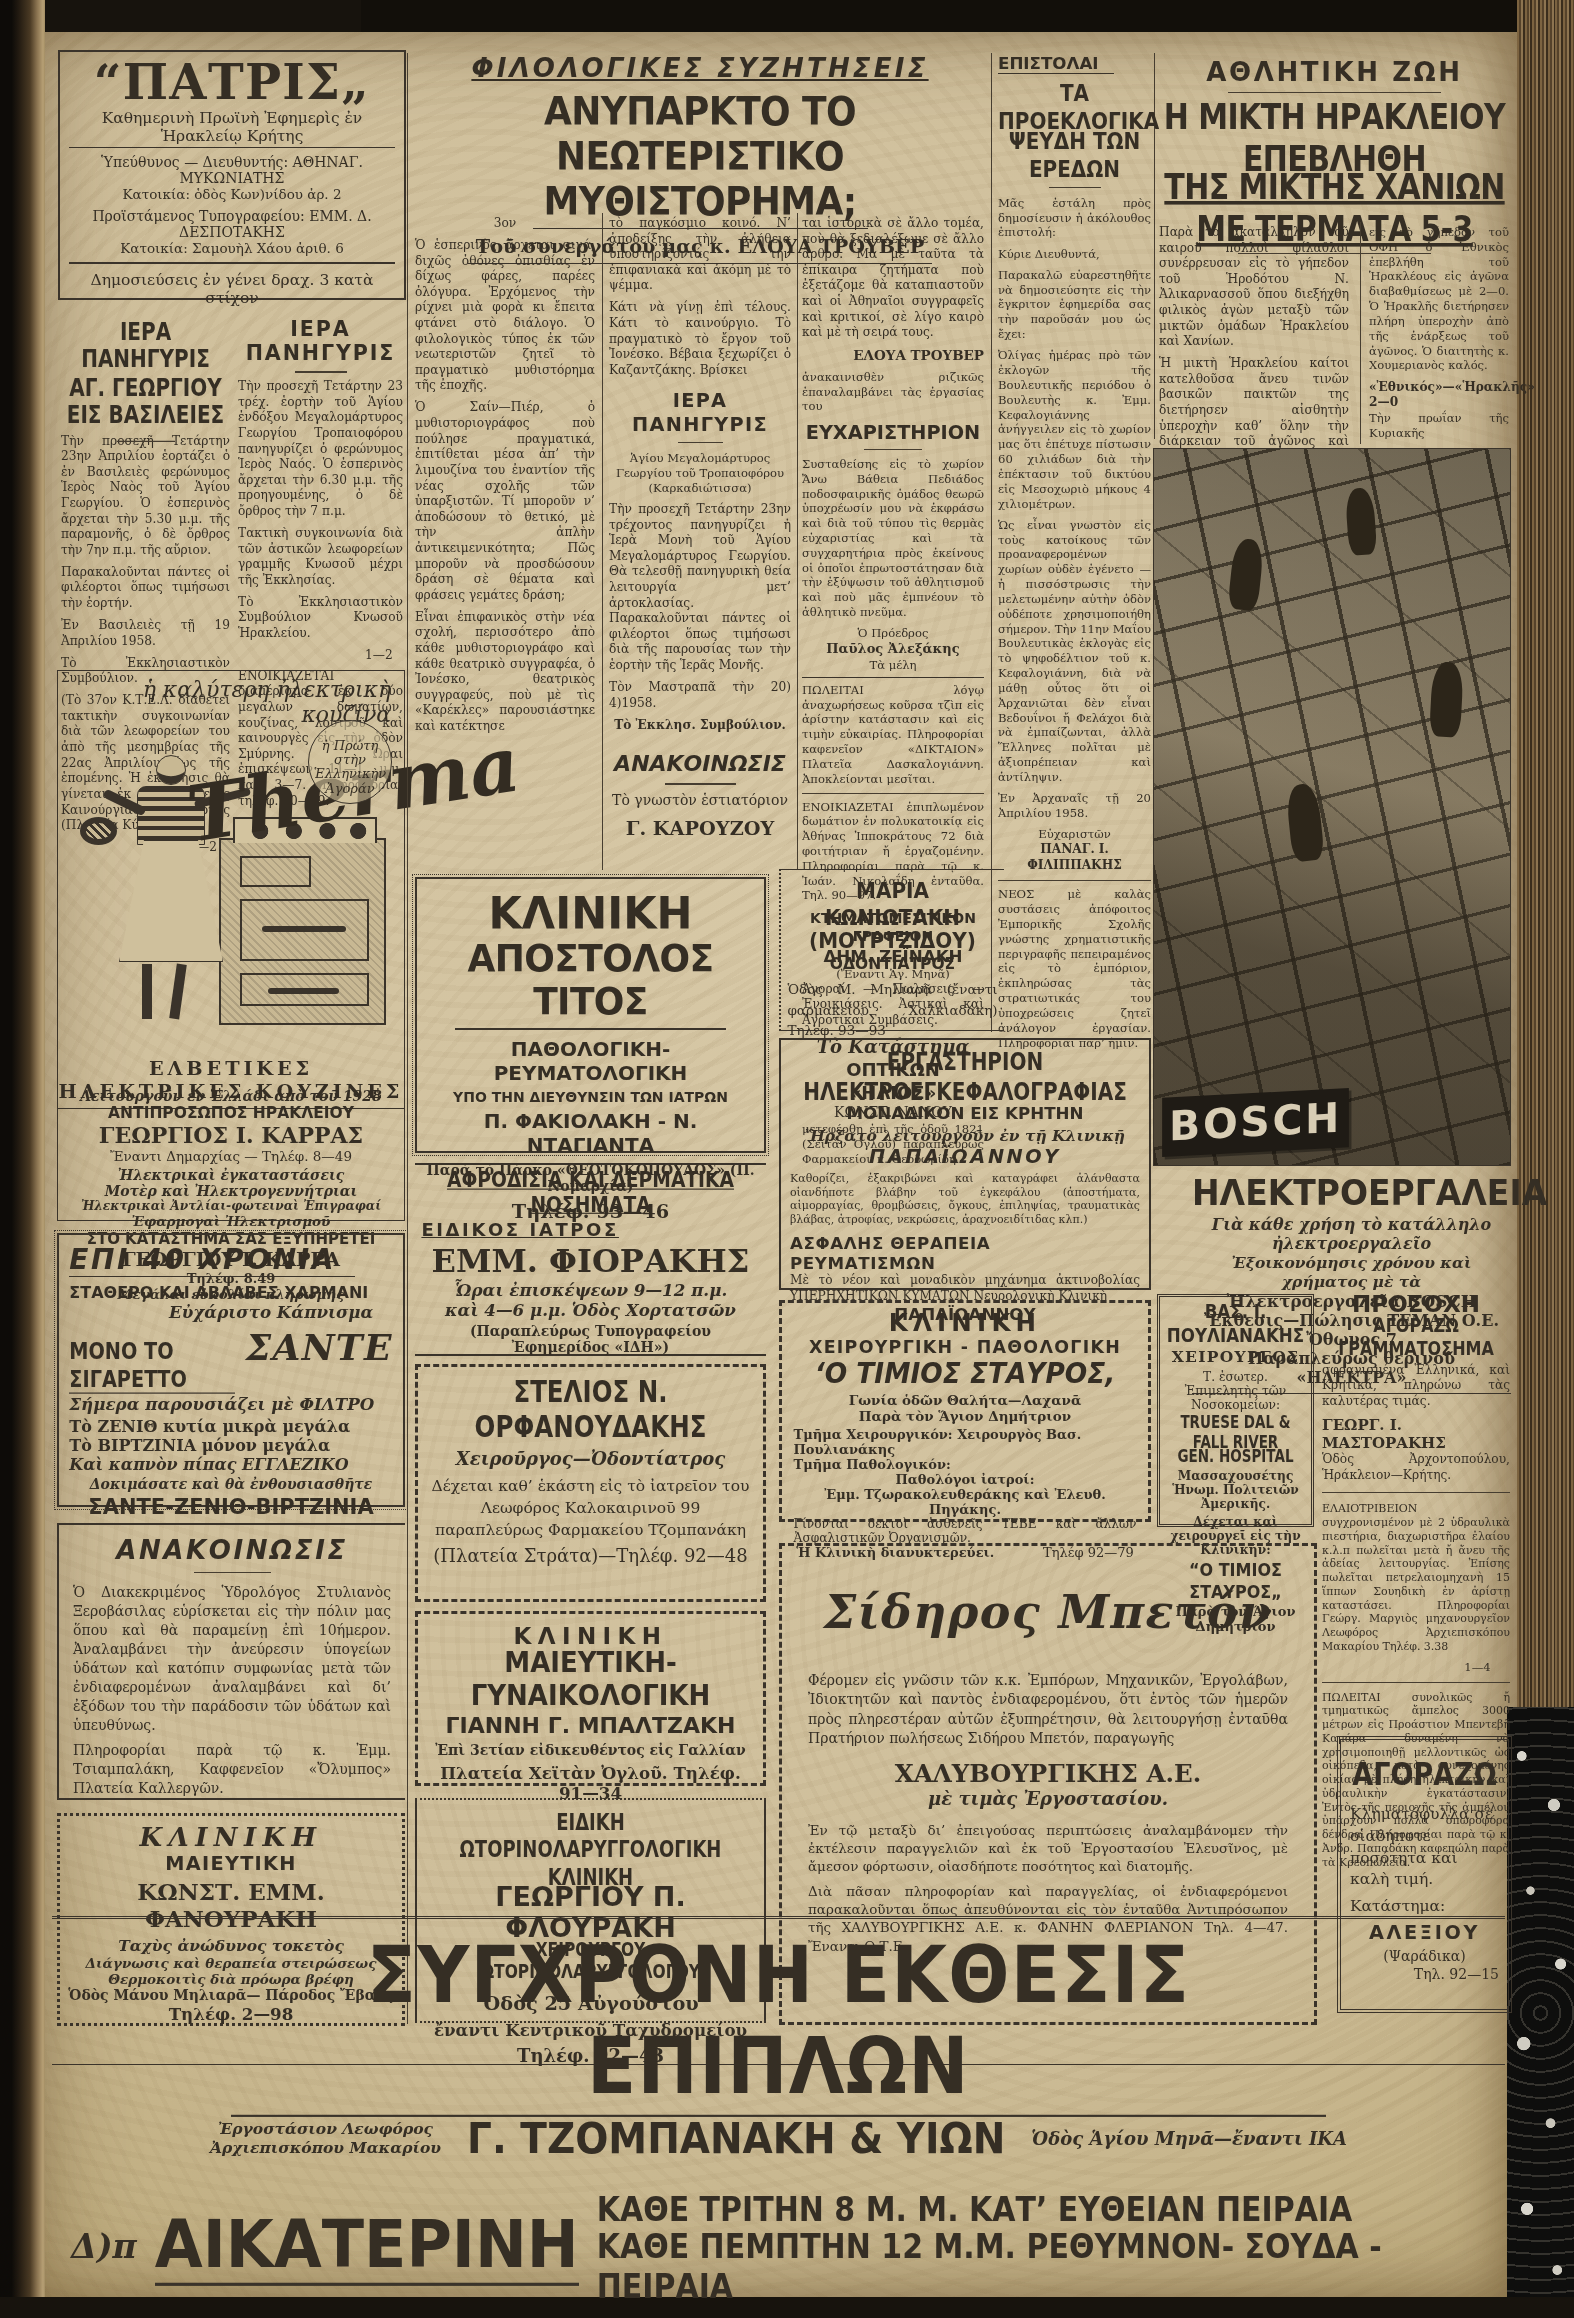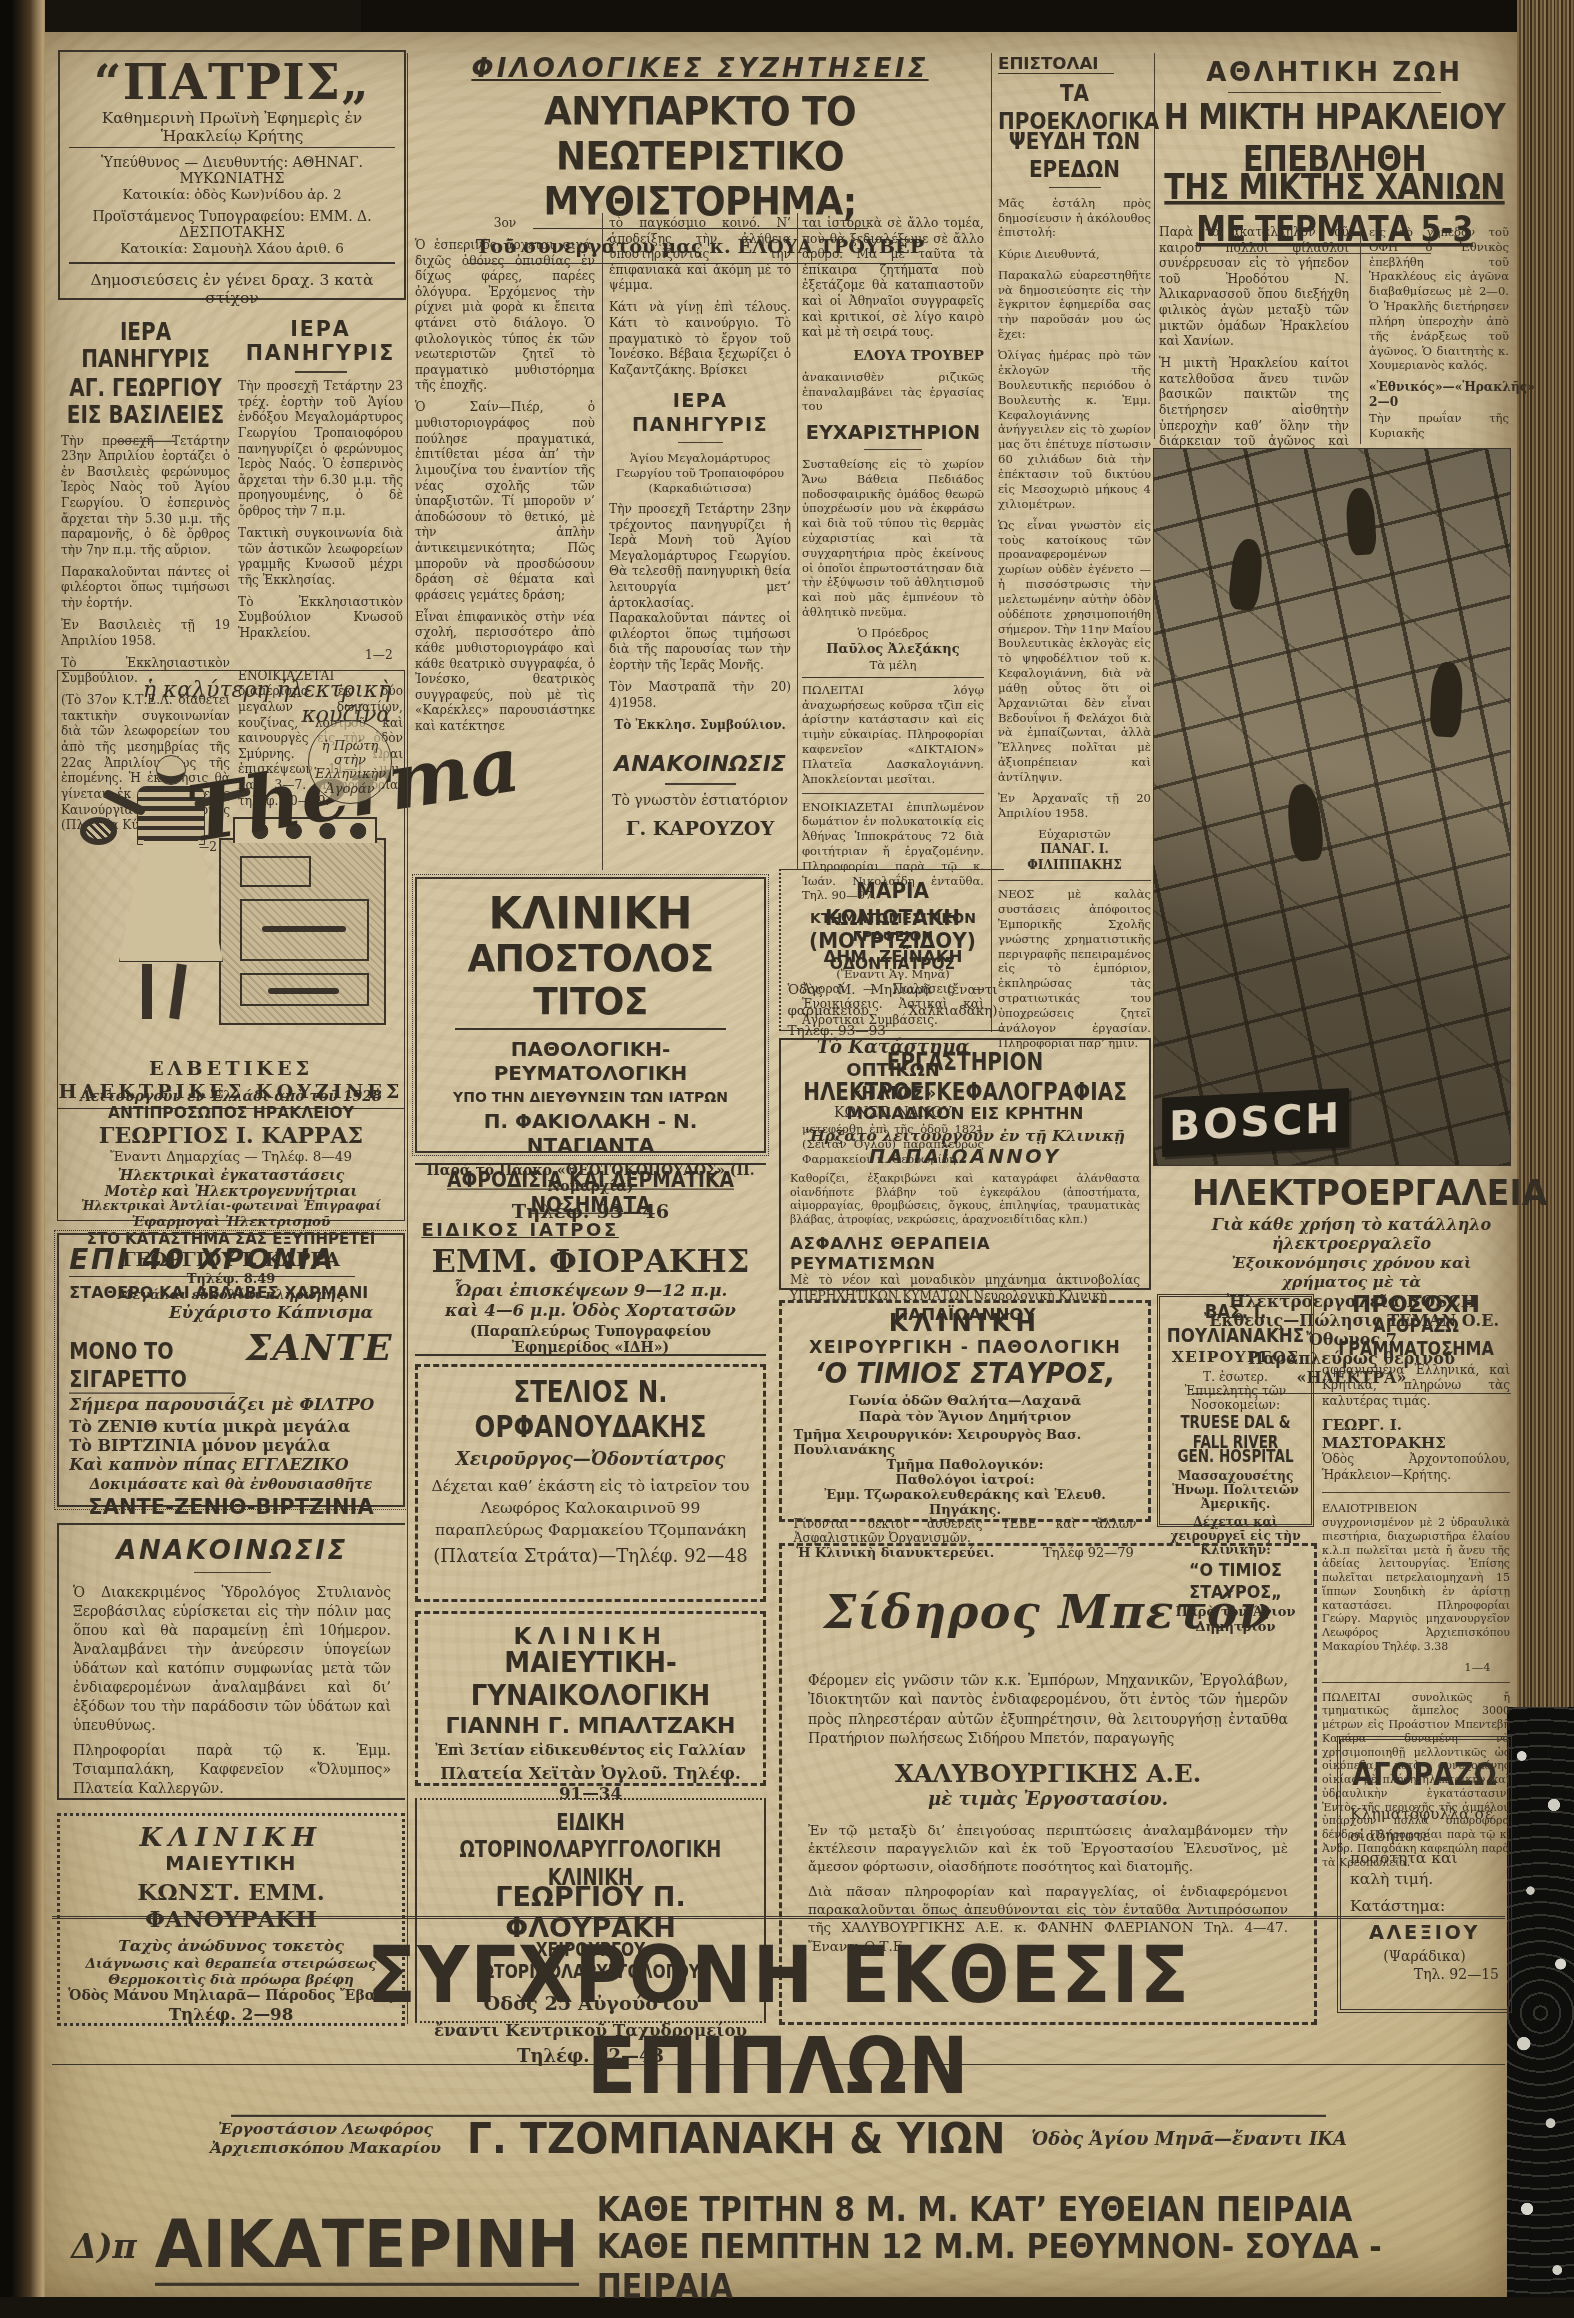--- a/index.html
+++ b/index.html
@@ -359,21 +359,21 @@
   <div class="sans b cen" style="font-size:16.7px">ΠΑΠΑΪΩΑΝΝΟΥ</div>
 </div>
 
 <div class="x bdd cen" style="left:779px;top:1300px;width:372px;height:222px;padding:5.2px">
   <div class="sans b" style="font-size:24.5px;letter-spacing:5.2px">ΚΛΙΝΙΚΗ</div>
   <div class="sans b" style="font-size:17.4px;letter-spacing:1.3px">ΧΕΙΡΟΥΡΓΙΚΗ - ΠΑΘΟΛΟΓΙΚΗ</div>
   <div class="sans b i" style="font-size:26.4px;margin-top:1.3px;transform:scaleY(1.05)">‘Ο ΤΙΜΙΟΣ ΣΤΑΥΡΟΣ,</div>
   <div class="b" style="font-size:13.5px;margin-top:2.6px">Γωνία ὁδῶν Θαλήτα—Λαχανᾶ</div>
   <div class="b" style="font-size:13.5px">Παρὰ τὸν Ἅγιον Δημήτριον</div>
   <div class="b" style="font-size:13px;text-align:left;padding:2.6px 6.4px 0">Τμῆμα Χειρουργικόν: Χειρουργὸς Βασ. Πουλιανάκης</div>
-  <div class="b" style="font-size:13px;text-align:center;padding:0 6.4px">Τμῆμα Παθολογικόν:</div>
+  <div class="b" style="font-size:13px;text-align:left;padding:0 6.4px">Τμῆμα Παθολογικόν:</div>
   <div class="b" style="font-size:13px">Παθολόγοι ἰατροί:</div>
   <div class="b" style="font-size:13px">Ἐμμ. Τζωρακολευθεράκης καὶ Ἐλευθ. Πηγάκης.</div>
   <div style="font-size:12.2px;text-align:justify;padding:0 6.4px">Γίνονται δεκτοὶ ἀσθενεῖς ΤΕΒΕ καὶ ἄλλων Ἀσφαλιστικῶν Ὀργανισμῶν.</div>
   <div style="display:flex;justify-content:space-between;padding:0 9px">
     <span class="b" style="font-size:13px">Ἡ Κλινικὴ διανυκτερεύει.</span>
     <span style="font-size:13px">Τηλέφ 92—79</span>
   </div>
 </div>
 
 <div class="x bdd" style="left:779px;top:1543px;width:538px;height:482px;padding:19.3px 26px">

